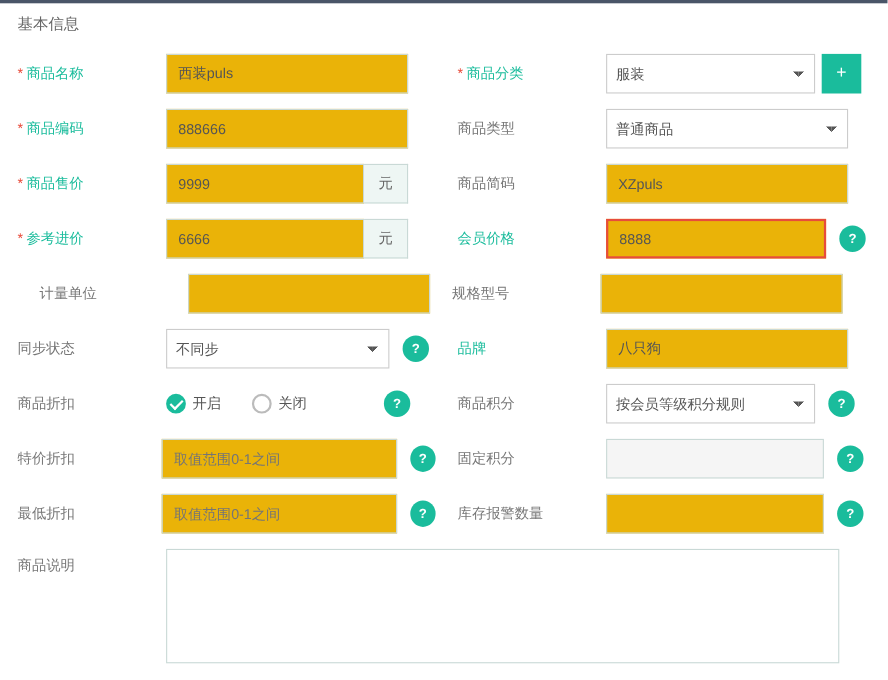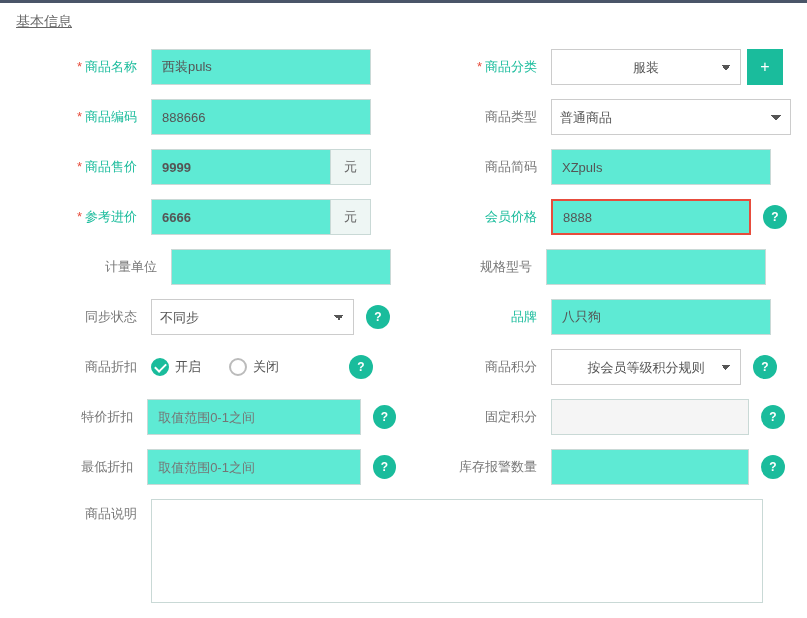--- a/index.html
+++ b/index.html
@@ -1,35 +1,35 @@
 <!DOCTYPE html>
 <html><head>
 <meta charset="utf-8">
 <style>
 * { box-sizing: border-box; margin: 0; padding: 0; }
 body { font-family: "Microsoft YaHei", Arial, sans-serif; font-size: 13px; color: #555; background: #fff; }
 .page { width: 807px; }
 .topbar { height: 3px; background: #4a5568; }
-.section-title { padding: 10px 16px 18px; color: #666; font-size: 14px; text-decoration: underline; }
+.section-title { padding: 10px 16px 18px; color: #666; font-size: 14px; }
 .form { padding: 0 16px 16px; }
 .row { display: flex; margin-bottom: 14px; }
 .col { display: flex; align-items: center; }
 .col-left { width: 380px; }
 .col-right { flex: 1; padding-left: 20px; }
-.lbl { width: 135px; text-align: right; padding-right: 14px; color: #777; font-size: 13px; }
+.lbl { width: 135px; padding-right: 14px; color: #777; font-size: 13px; }
 .req { color: #e74c3c; margin-right: 3px; }
 .green-lbl { color: #1abc9c; }
-.inp { height: 36px; border: 1px solid #c9d9d6; padding: 0 10px; font-size: 13px; color: #555; outline: none; background: #5eead4; }
+.inp { height: 36px; border: 1px solid #c9d9d6; padding: 0 10px; font-size: 13px; color: #555; outline: none; background: #eab308; }
 .inp.w220 { width: 220px; }
-.inp.w180 { width: 180px; font-weight: bold; }
+.inp.w180 { width: 180px; }
 .inp-suffix { width: 40px; height: 36px; border: 1px solid #c9d9d6; border-left: none; background: #eef6f4; color: #666; display: flex; align-items: center; justify-content: center; font-size: 13px; }
 .sel { height: 36px; border: 1px solid #ccc; padding: 0 8px; font-size: 13px; color: #555; background: #fff; appearance: none; -webkit-appearance: none; background-image: linear-gradient(45deg, transparent 50%, #555 50%), linear-gradient(135deg, #555 50%, transparent 50%); background-position: calc(100% - 14px) 15px, calc(100% - 9px) 15px; background-size: 5px 5px, 5px 5px; background-repeat: no-repeat; }
-.sel.w220 { width: 240px; }
+.sel.w220 { width: 220px; }
 .sel.w186 { width: 203px; }
-.sel.w190 { width: 190px; text-align: center; }
+.sel.w190 { width: 190px; }
 .btn-add { width: 36px; height: 36px; background: #1abc9c; border: none; color: #fff; font-size: 16px; cursor: pointer; margin-left: 6px; display: flex; align-items: center; justify-content: center; }
 .help { width: 24px; height: 24px; border-radius: 50%; background: #1abc9c; color: #fff; display: flex; align-items: center; justify-content: center; font-size: 12px; font-weight: bold; margin-left: 12px; cursor: pointer; }
 .radio-group { display: flex; align-items: center; width: 186px; }
 .radio { display: flex; align-items: center; margin-right: 28px; cursor: pointer; justify-content: flex-end; }
 .radio-circle { width: 18px; height: 18px; border-radius: 50%; border: 2px solid #bbb; margin-right: 6px; position: relative; background:#fff;}
 .radio.checked .radio-circle { border-color: #1abc9c; background: #1abc9c; }
 .radio.checked .radio-circle::after { content: ""; position: absolute; left: 4px; top: 1px; width: 5px; height: 9px; border: solid #fff; border-width: 0 2px 2px 0; transform: rotate(45deg); }
 .highlight { border: 2px solid #e74c3c !important; }
 .txtarea { width: 612px; height: 104px; border: 1px solid #c9d9d6; padding: 8px; font-size: 13px; resize: none; outline: none; }
 .lbl-top { align-self: flex-start; padding-top: 6px; }

